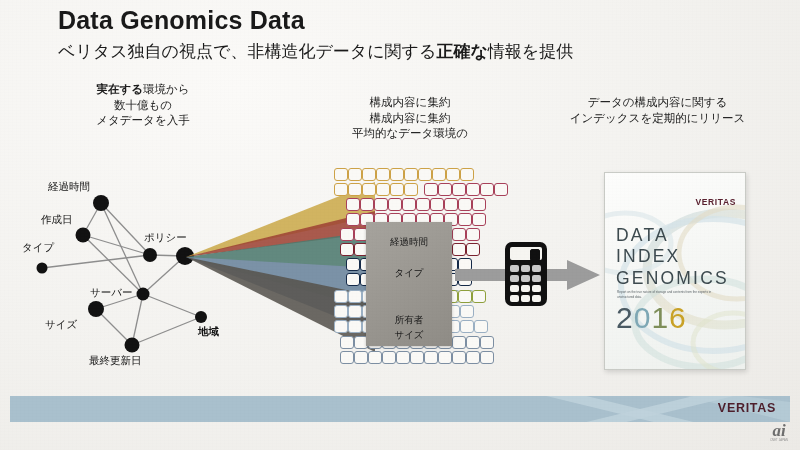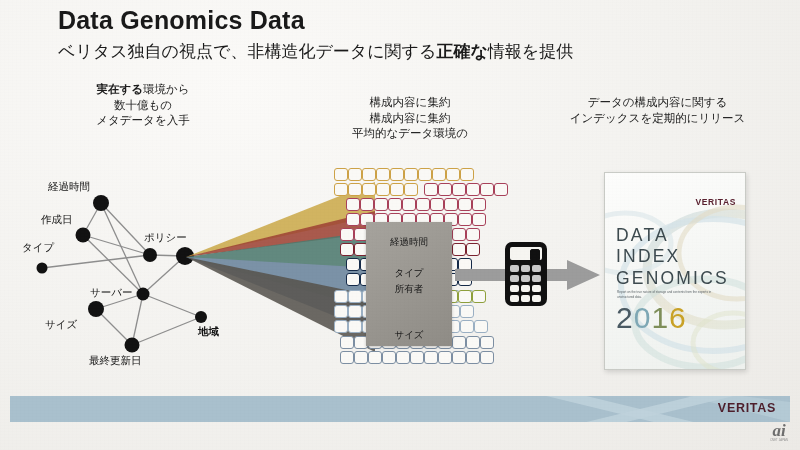--- a/index.html
+++ b/index.html
@@ -330,21 +330,21 @@
       <div class="sq" style="left: 92px; top: 185px; border-color: rgb(125, 143, 163);"></div>
       <div class="sq" style="left: 106px; top: 185px; border-color: rgb(125, 143, 163);"></div>
       <div class="sq" style="left: 120px; top: 185px; border-color: rgb(125, 143, 163);"></div>
       <div class="sq" style="left: 134px; top: 185px; border-color: rgb(125, 143, 163);"></div>
       <div class="sq" style="left: 148px; top: 185px; border-color: rgb(125, 143, 163);"></div>
     </div>
 
   <div id="graybox">
       <div class="gl" style="top: 14px;">経過時間</div>
       <div class="gl" style="top: 45px;">タイプ</div>
-      <div class="gl" style="top: 61px;">所有者</div>
+      <div class="gl" style="top: 92px;">所有者</div>
       <div class="gl" style="top: 107px;">サイズ</div>
     </div>
 
   <svg id="arrow" viewBox="0 0 145 40">
     <polygon points="0,14 112,14 112,5 145,20 112,35 112,26 0,26" fill="#9c9c9c"></polygon>
   </svg>
 
   <div id="calc">
     <div class="disp">
         <i></i>

